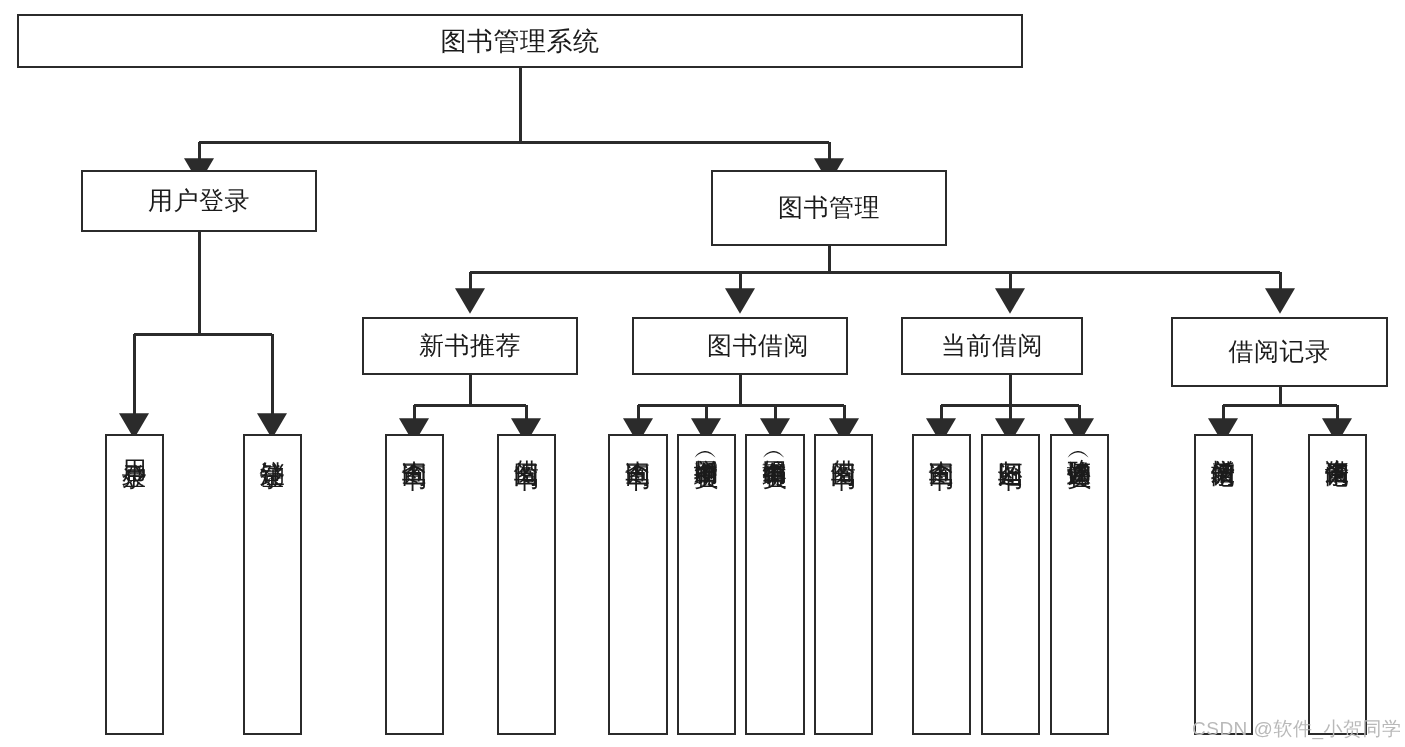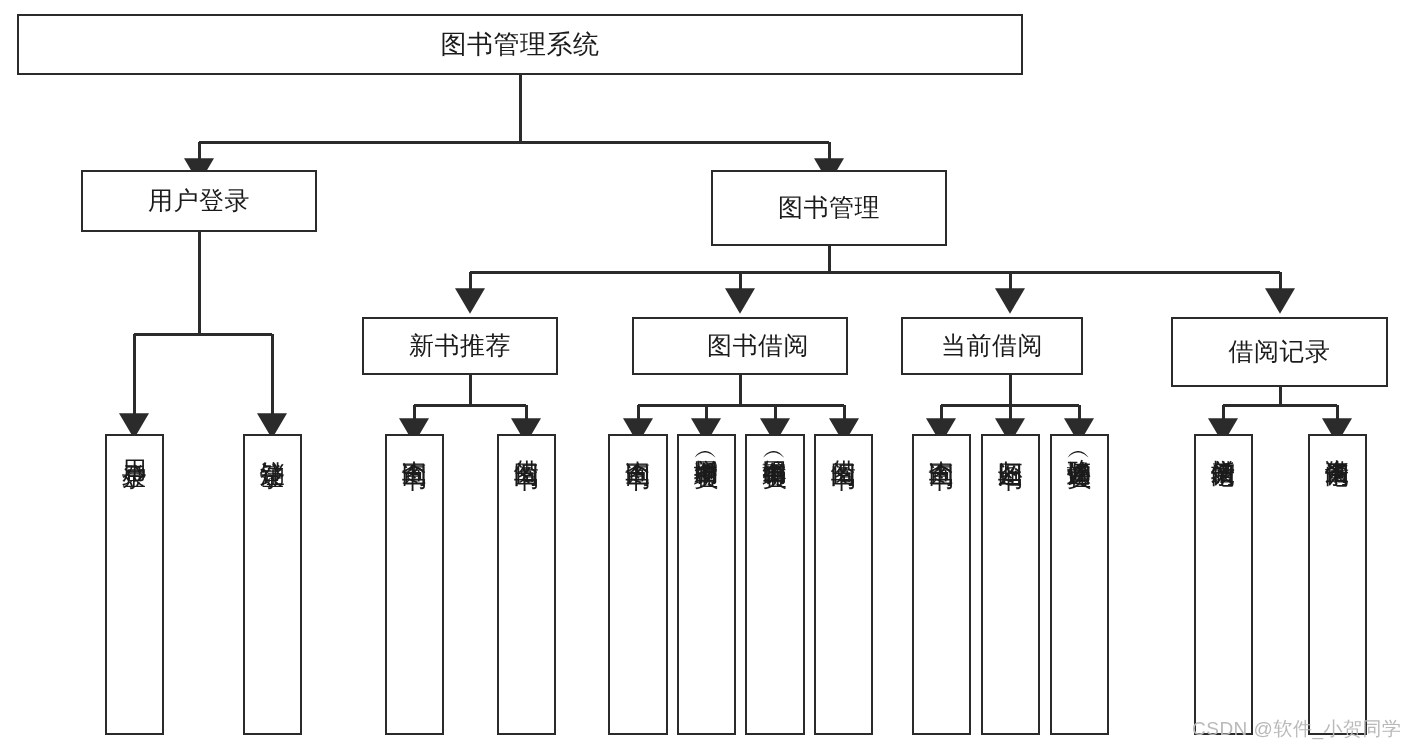--- a/index.html
+++ b/index.html
@@ -128,32 +128,32 @@
       <path d="M1010,405 L1010,420" marker-end="url(#arrow)"></path>
       <path d="M1079,405 L1079,420" marker-end="url(#arrow)"></path>
 
       <path d="M1280,375 L1280,405"></path>
       <path d="M1223,405 L1337,405"></path>
       <path d="M1223,405 L1223,420" marker-end="url(#arrow)"></path>
       <path d="M1337,405 L1337,420" marker-end="url(#arrow)"></path>
     </g>
   </svg>
 
-  <div class="node horiz root" style="left:17px; top:14px; width:1006px; height:61px;">
+  <div class="node horiz root" style="left:17px; top:14px; width:1006px; height:54px;">
     <span class="lbl">图书管理系统</span>
   </div>
 
   <div class="node horiz" style="left:81px; top:170px; width:236px; height:62px;">
     <span class="lbl">用户登录</span>
   </div>
   <div class="node horiz" style="left:711px; top:170px; width:236px; height:76px;">
     <span class="lbl">图书管理</span>
   </div>
 
-  <div class="node horiz" style="left:362px; top:317px; width:196px; height:58px;">
+  <div class="node horiz" style="left:362px; top:317px; width:216px; height:58px;">
     <span class="lbl">新书推荐</span>
   </div>
   <div class="node horiz" style="left:632px; top:317px; width:216px; height:58px;padding-left:36px;">
     <span class="lbl">图书借阅</span>
   </div>
   <div class="node horiz" style="left:901px; top:317px; width:182px; height:58px;">
     <span class="lbl">当前借阅</span>
   </div>
   <div class="node horiz" style="left:1171px; top:317px; width:217px; height:70px;">
     <span class="lbl">借阅记录</span>

